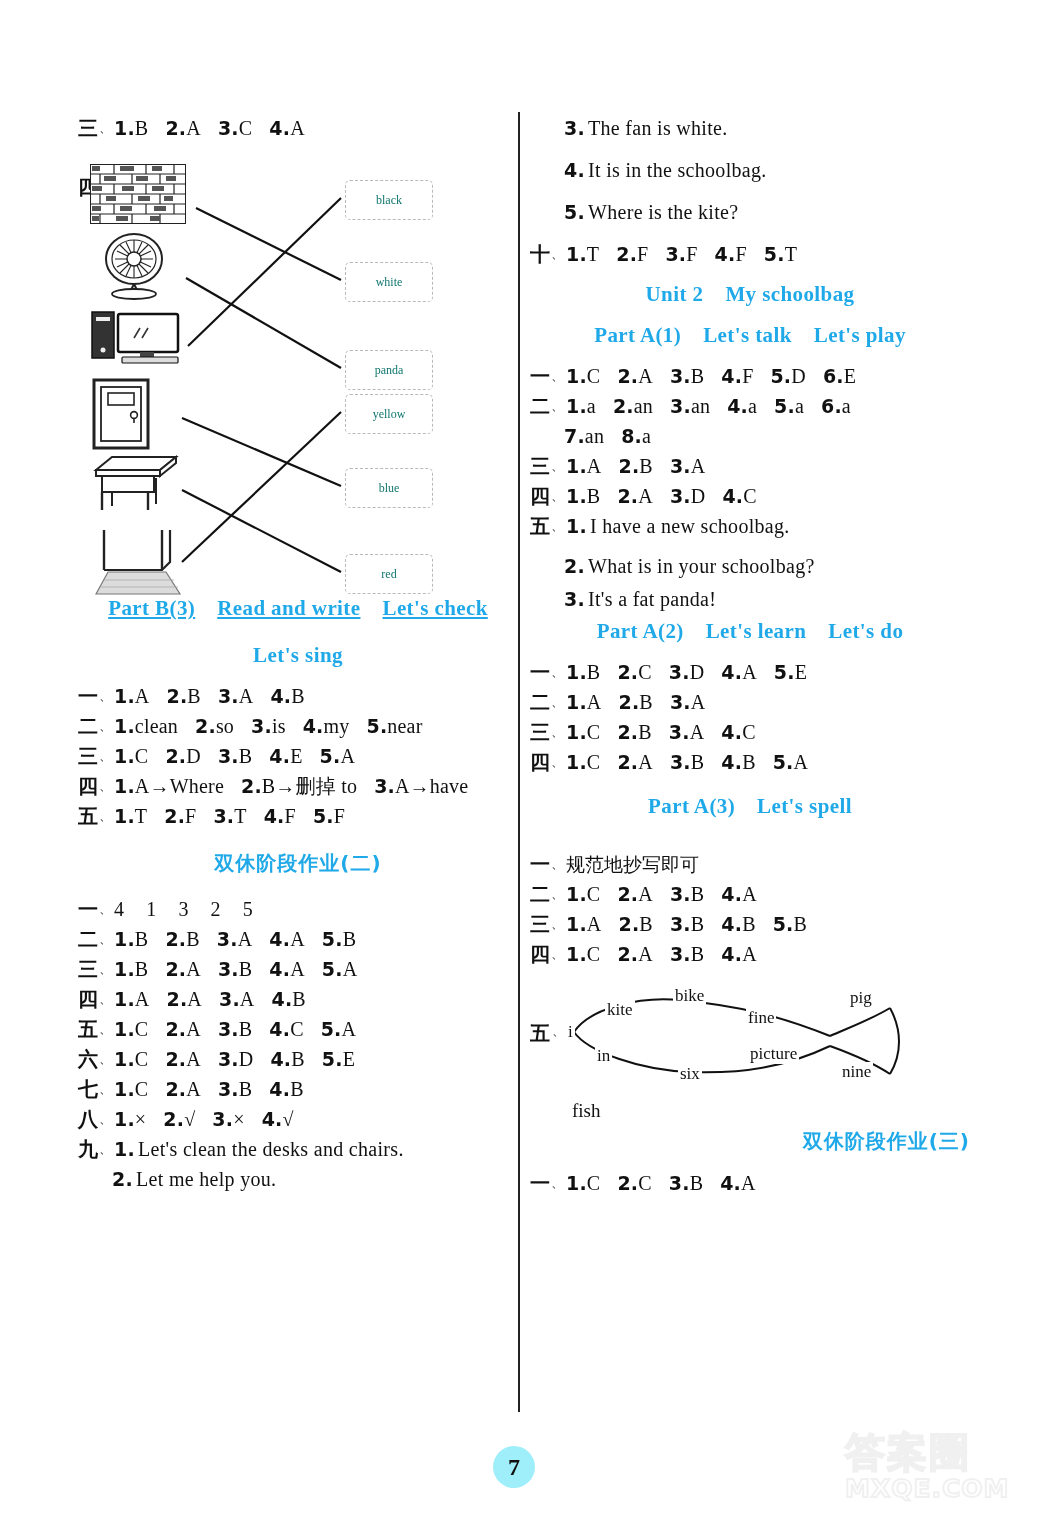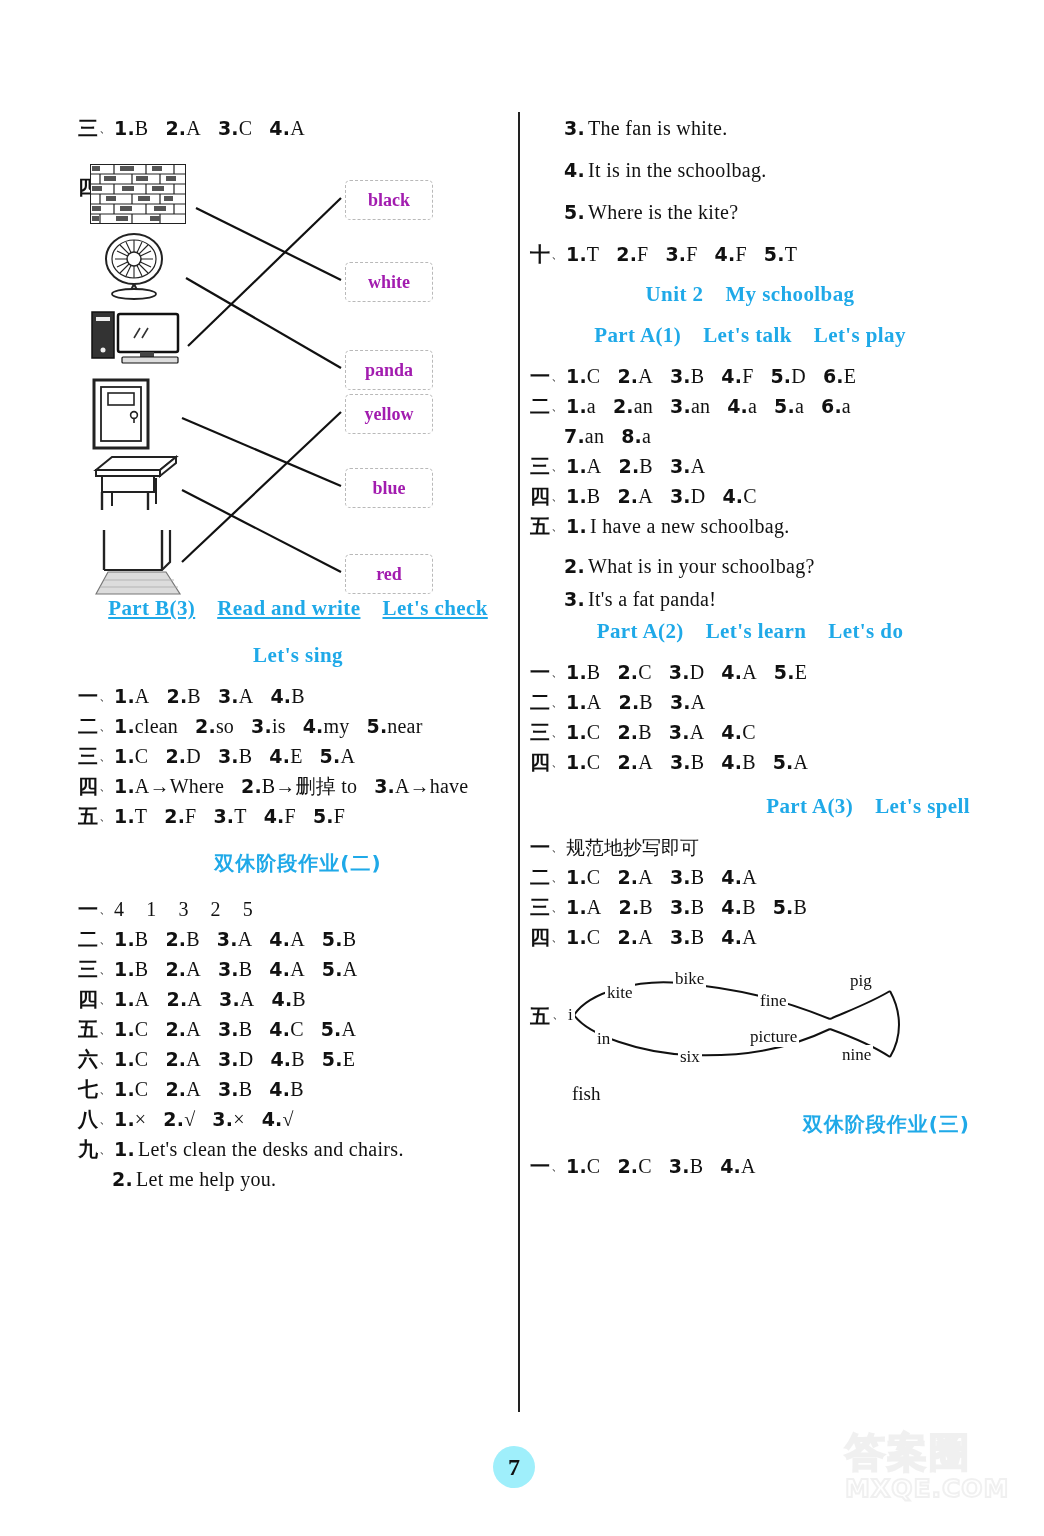--- a/index.html
+++ b/index.html
@@ -133,23 +133,22 @@
     position: absolute;
     left: 267px;
     width: 86px;
     height: 38px;
     border: 1px dashed #b9b9b9;
     border-radius: 5px;
     display: flex;
     align-items: center;
     justify-content: center;
     font-family: "Liberation Serif", serif;
-    font-size: 18px;
-    color: #a21caf;
-    font-weight: bold;
+    font-size: 12px;
+    color: #0f766e;
   }
 
   
   .fish-wrap {
     position: relative;
     width: 420px;
     height: 150px;
   }
   .fish-svg { position: absolute; left: 0; top: 0; }
   .fish-label {
@@ -640,21 +639,21 @@
     <div class="row">
       <span class="cnum">四</span>
       <span class="dun">、</span>
       <span class="item"><span class="n">1.</span><span class="v">C</span></span>
       <span class="item"><span class="n">2.</span><span class="v">A</span></span>
       <span class="item"><span class="n">3.</span><span class="v">B</span></span>
       <span class="item"><span class="n">4.</span><span class="v">B</span></span>
       <span class="item"><span class="n">5.</span><span class="v">A</span></span>
     </div>
 
-    <div class="heading" style="margin-top:22px; margin-bottom:18px;text-align:right;">
+    <div class="heading" style="margin-top:22px; margin-bottom:35px;">
       <span>Part A(3)</span><span class="sp"></span><span>Let's spell</span>
     </div>
 
     <div class="row">
       <span class="cnum">一</span>
       <span class="dun">、</span>
       <span class="cn-text">规范地抄写即可</span>
     </div>
 
     <div class="row">
@@ -700,21 +699,21 @@
             <path d="M300 62 C 318 54, 340 46, 360 34"></path>
             <path d="M300 72 C 322 80, 342 88, 360 100"></path>
 
             <path d="M360 34 C 372 56, 372 80, 360 100"></path>
           </g>
         </svg>
 
         <span class="fish-label" style="left:36px; top:48px;">i</span>
         <span class="fish-label" style="left:75px; top:26px;">kite</span>
         <span class="fish-label" style="left:143px; top:12px;">bike</span>
-        <span class="fish-label" style="left:228px; top:34px;">fine</span>
+        <span class="fish-label" style="left:216px; top:34px;">fine</span>
         <span class="fish-label" style="left:318px; top:14px;">pig</span>
         <span class="fish-label" style="left:65px; top:72px;">in</span>
         <span class="fish-label" style="left:148px; top:90px;">six</span>
         <span class="fish-label" style="left:218px; top:70px;">picture</span>
         <span class="fish-label" style="left:310px; top:88px;">nine</span>
         <span class="fish-label" style="left:40px; top:126px; font-size:19px;">fish</span>
       </div>
     </div>
 
     <div class="heading-cn" style="margin:4px 0 18px 0;text-align:right;">双休阶段作业(三)</div>

